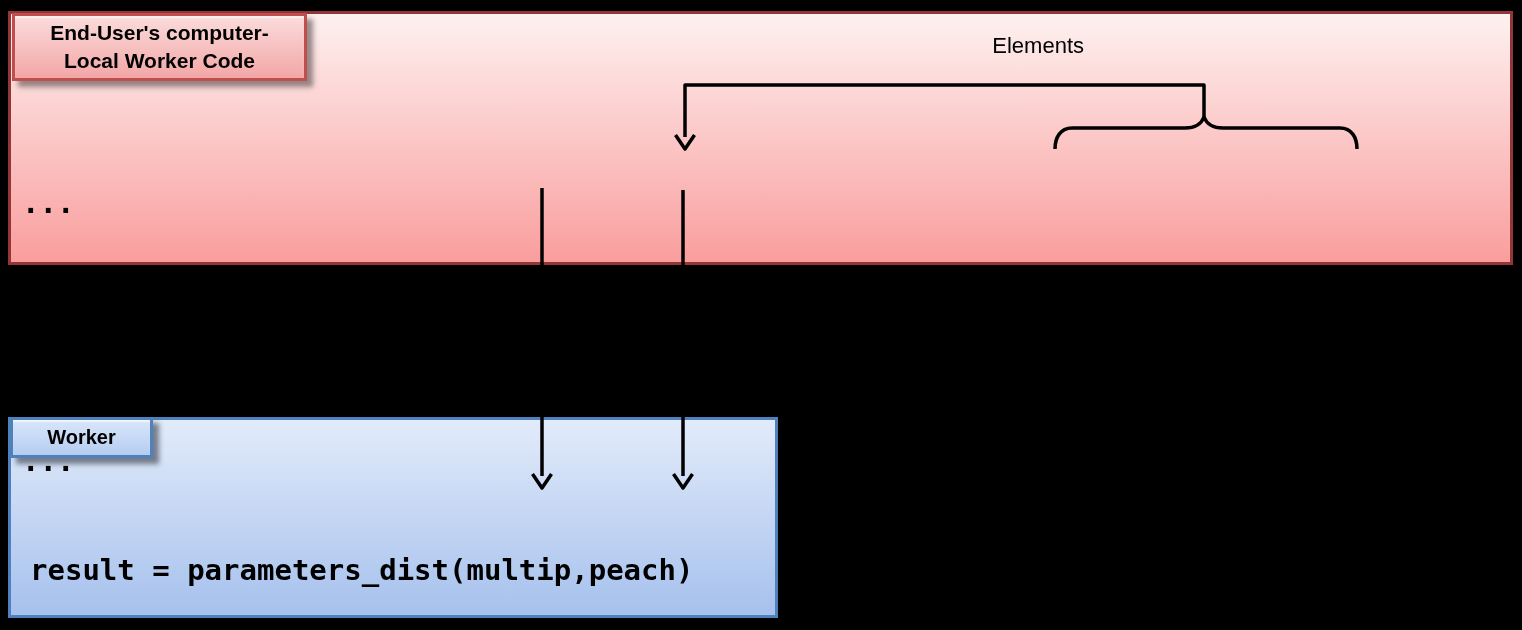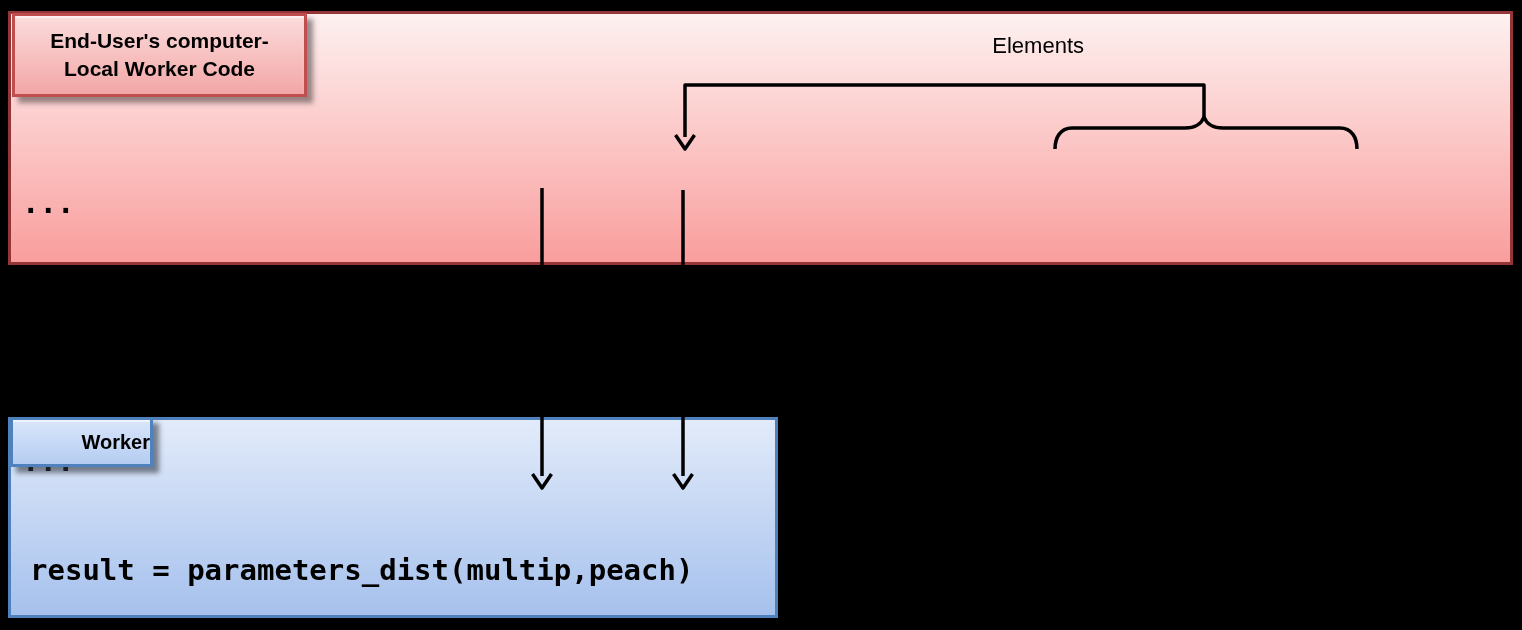--- a/index.html
+++ b/index.html
@@ -12,40 +12,40 @@
     color:var(--text,#000);
   }
   .box{position:absolute;box-sizing:border-box;}
   .local-box{
     left:8px;top:11px;width:1505px;height:254px;
     border:3px solid var(--local-border);
     background:linear-gradient(to bottom,var(--local-fill-top) 0%,var(--local-fill-bottom) 100%);
     z-index:1;
   }
   .local-label{
-    left:12px;top:13px;width:295px;height:84px;
+    left:12px;top:13px;width:295px;height:68px;
     border:3px solid var(--local-label-border);
     background:linear-gradient(to bottom,var(--local-label-top),var(--local-label-bottom));
     box-shadow:6px 6px 5px rgba(70,60,60,.55), inset 0 2px 1px rgba(255,255,255,.55);
     display:flex;flex-direction:column;align-items:center;justify-content:center;
     font-weight:bold;font-size:21px;line-height:28px;
     z-index:3;
   }
   .worker-box{
     left:8px;top:417px;width:770px;height:201px;
     border:3px solid var(--worker-border);
     background:linear-gradient(to bottom,var(--worker-fill-top) 0%,var(--worker-fill-bottom) 100%);
     z-index:1;
   }
   .worker-label{
-    left:10px;top:417px;width:143px;height:50px;
+    left:10px;top:417px;width:143px;height:41px;
     border:3px solid var(--worker-border);
     background:linear-gradient(to bottom,var(--worker-label-top),var(--worker-label-bottom));
     box-shadow:6px 6px 5px rgba(50,55,65,.6), inset 0 2px 1px rgba(255,255,255,.6);
-    display:flex;align-items:center;justify-content:flex-end;
+    display:flex;align-items:center;justify-content:center;
     font-weight:bold;font-size:20px;
     z-index:3;
   }
   .code{
     position:absolute;
     font-family:"DejaVu Sans Mono","Liberation Mono",monospace;
     font-weight:bold;
     white-space:pre;
     z-index:2;
   }

